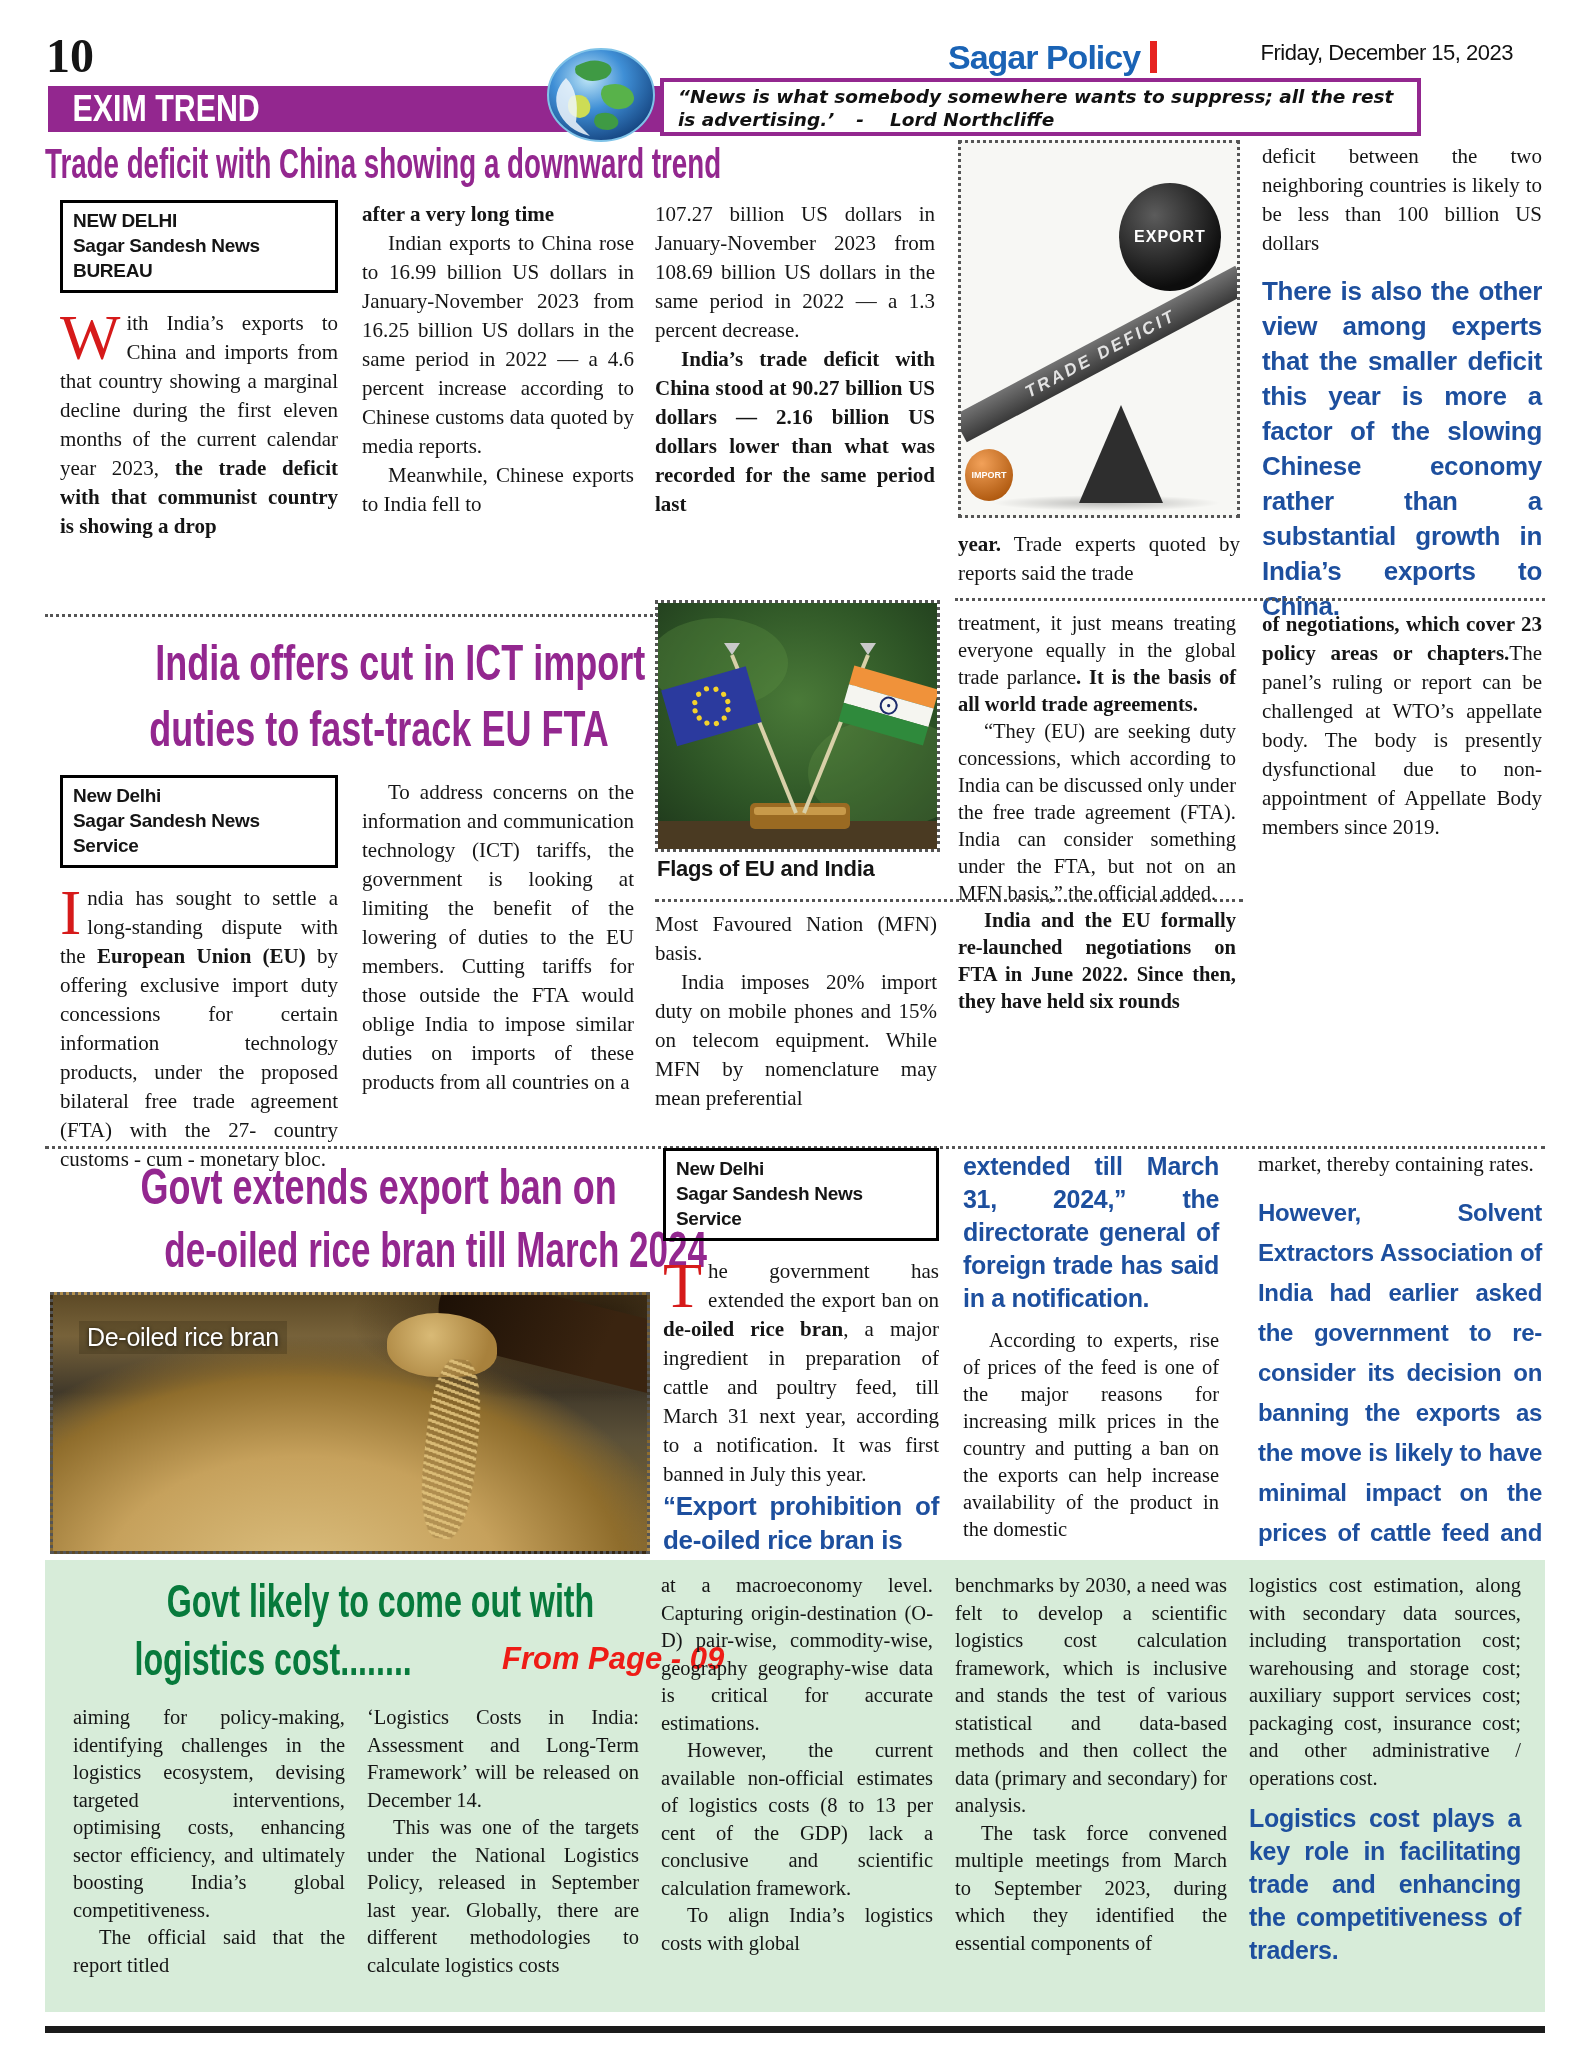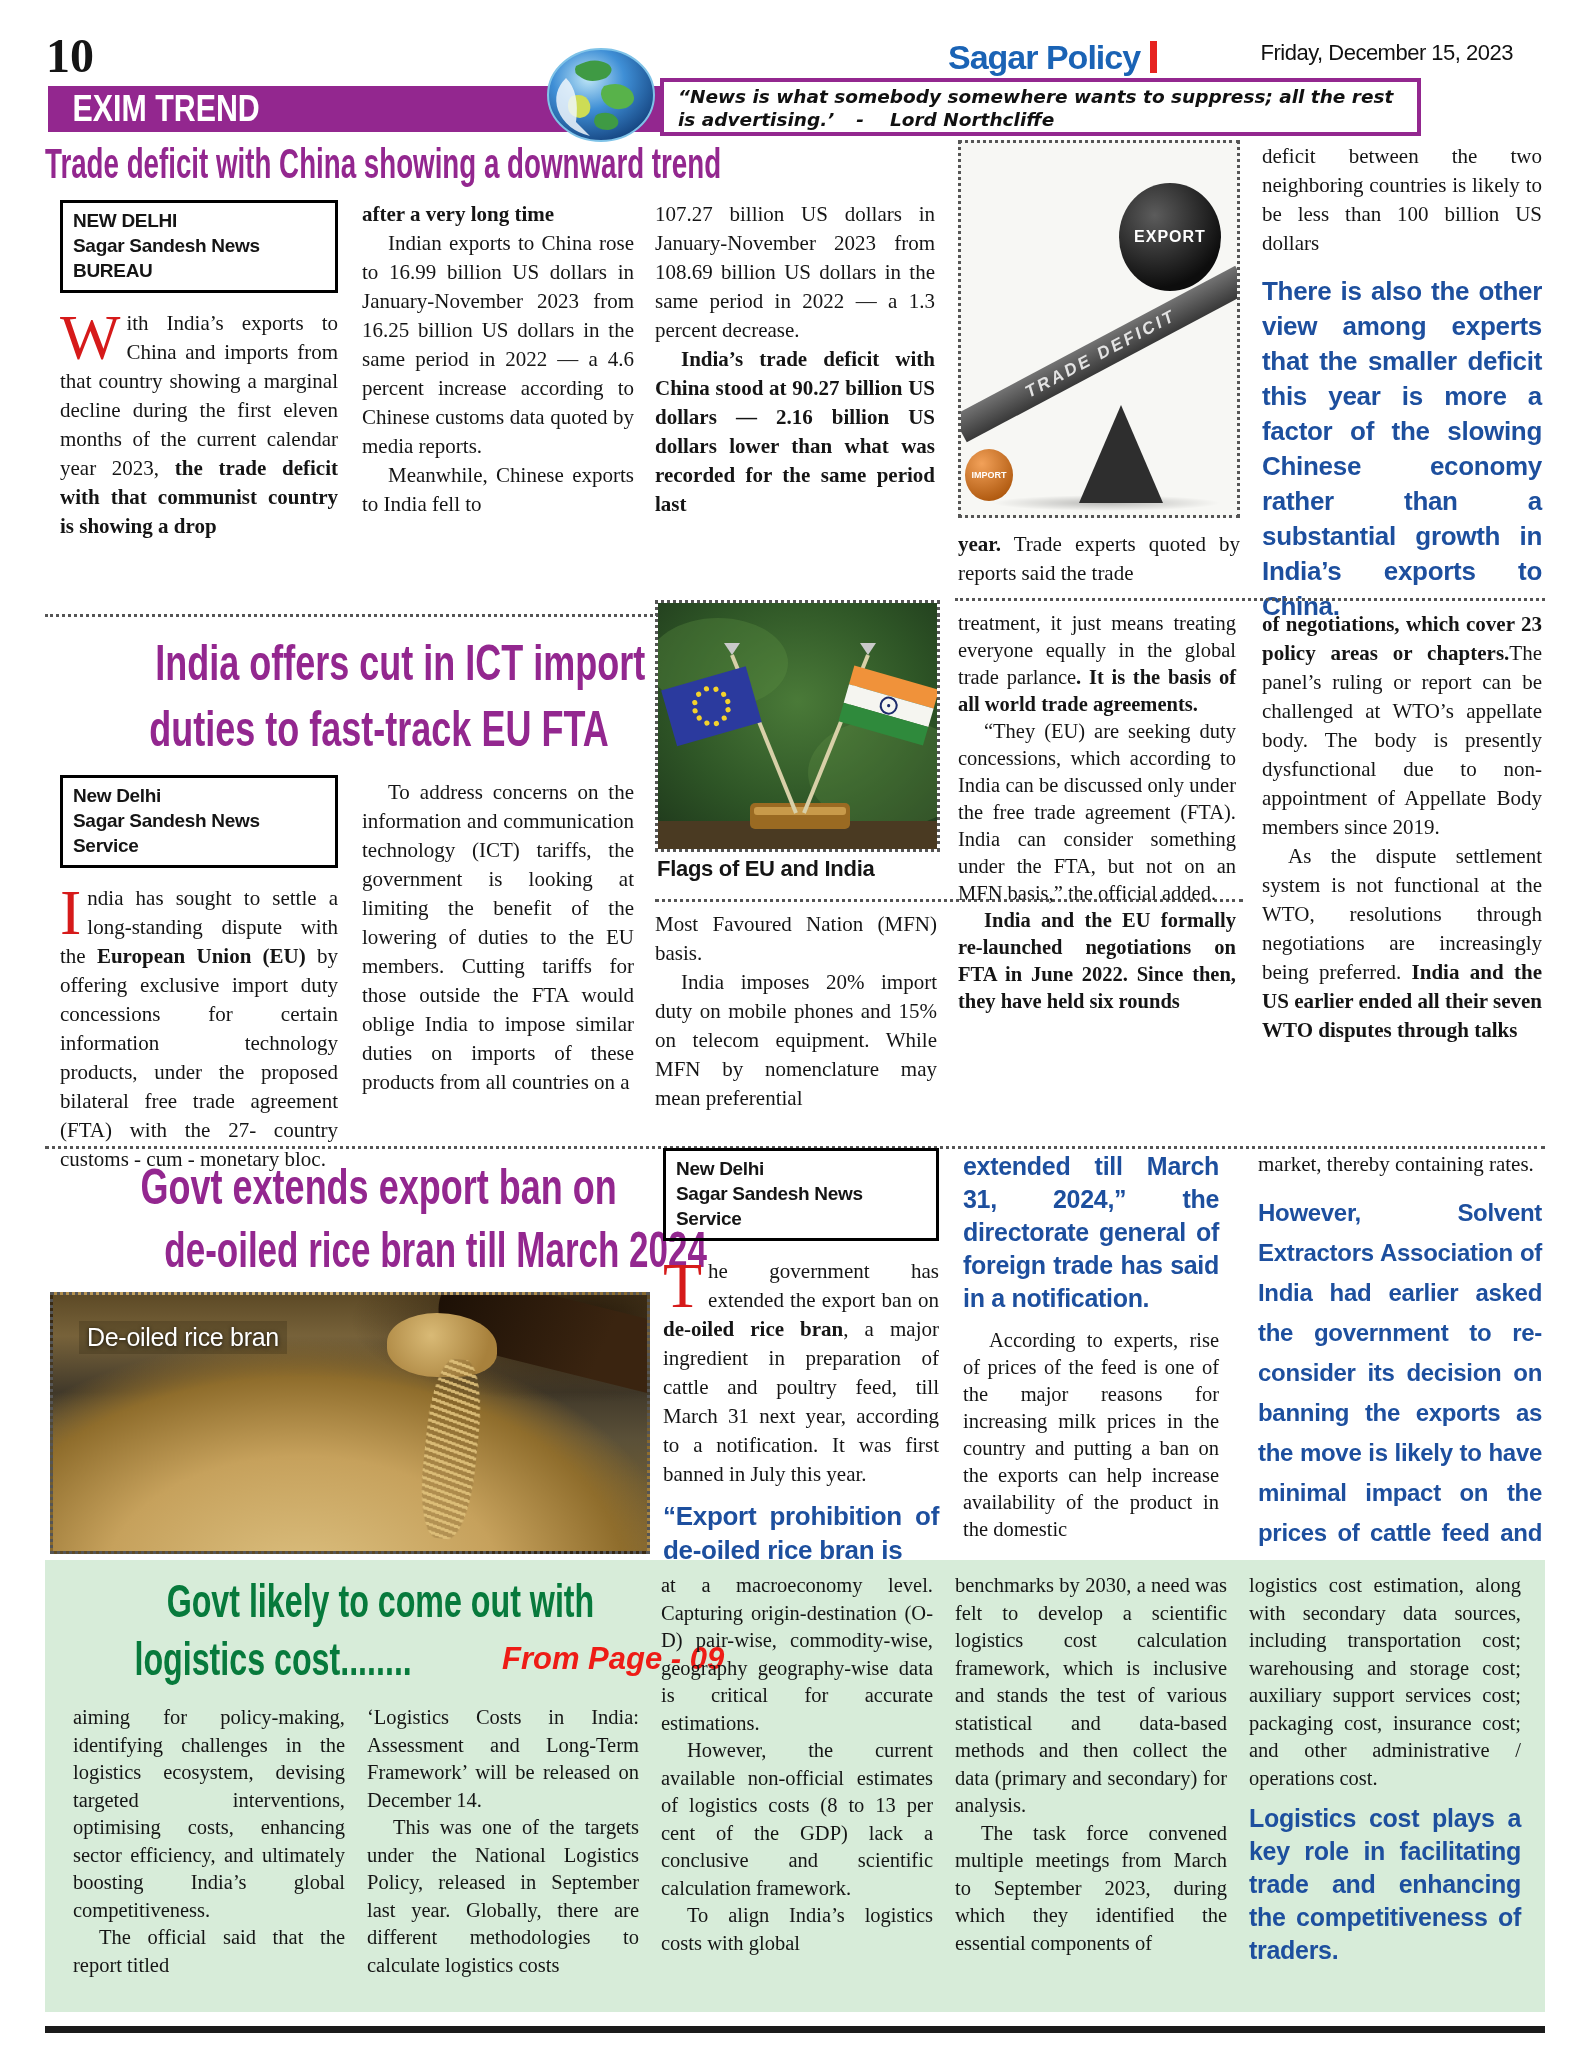--- a/index.html
+++ b/index.html
@@ -237,21 +237,20 @@
   </div>
 
   <div class="abs col" style="left:958px; top:610px; width:278px; font-size:20.5px; line-height:27px;">
     <p><span>treatment, it just means treating everyone equally in the global trade parlance</span><b>. It is the basis of all world trade agreements.</b></p>
     <p class="ind">“They (EU) are seeking duty concessions, which according to India can be discussed only under the free trade agreement (FTA). India can consider something under the FTA, but not on an MFN basis,” the official added.</p>
     <p class="ind" style="font-weight:700;">India and the EU formally re-launched negotiations on FTA in June 2022. Since then, they have held six rounds</p>
   </div>
 
   <div class="abs col" style="left:1262px; top:610px; width:280px;">
     <p><b>of negotiations, which cover 23 policy areas or chapters.</b><span>The panel’s ruling or report can be challenged at WTO’s appellate body. The body is presently dysfunctional due to non-appointment of Appellate Body members since 2019.</span></p>
-    <p class="ind"><span>As the dispute settlement system is not functional at the WTO, resolutions through negotiations are increasingly being preferred. </span><b>India and the US earlier ended all their seven WTO disputes through talks</b></p>
   </div>
 
   <div class="abs dotted" style="left:45px; top:1146px; width:1500px;"></div>
 
   <div class="abs hl center" style="left:48px; top:1156px; width:612px; font-size:50px; line-height:63px;">
     <div><span class="sx" style="transform:scaleX(0.72);">Govt extends export ban on</span></div>
     <div><span class="sx" style="transform:scaleX(0.70);">de-oiled rice bran till March 2024</span></div>
   </div>
 
   <div class="abs photo rice" style="left:50px; top:1292px; width:600px; height:262px;">
@@ -260,21 +259,21 @@
     <div class="stream"></div>
     <div class="rice-label">De-oiled rice bran</div>
   </div>
 
   <div class="abs col" style="left:663px; top:1148px; width:276px;">
     <div class="bylinebox">
       <div>New Delhi</div>
       <div>Sagar Sandesh News Service</div>
     </div>
     <p><span class="dropcap">T</span><span>he government has extended the export ban on </span><b>de-oiled rice bran</b><span>, a major ingredient in preparation of cattle and poultry feed, till March 31 next year, according to a notification. It was first banned in July this year.</span></p>
-    <p class="note" style="margin-top:10px; font-size:26px; line-height:34px;">“Export prohibition of de-oiled rice bran is</p>
+    <p class="note" style="margin-top:0; font-size:26px; line-height:34px;">“Export prohibition of de-oiled rice bran is</p>
   </div>
 
   <div class="abs col" style="left:963px; top:1150px; width:256px; font-size:20.5px; line-height:27px;">
     <p class="note" style="font-size:25px; line-height:33px;">extended till March 31, 2024,” the directorate general of foreign trade has said in a notification.</p>
     <p class="ind" style="margin-top:12px;">According to experts, rise of prices of the feed is one of the major reasons for increasing milk prices in the country and putting a ban on the exports can help increase availability of the product in the domestic</p>
   </div>
 
   <div class="abs col" style="left:1258px; top:1150px; width:284px;">
     <p>market, thereby containing rates.</p>
     <p class="note" style="margin-top:14px; font-size:24px; line-height:40px;">However, Solvent Extractors Association of India had earlier asked the government to re-consider its decision on banning the exports as the move is likely to have minimal impact on the prices of cattle feed and milk.</p>

